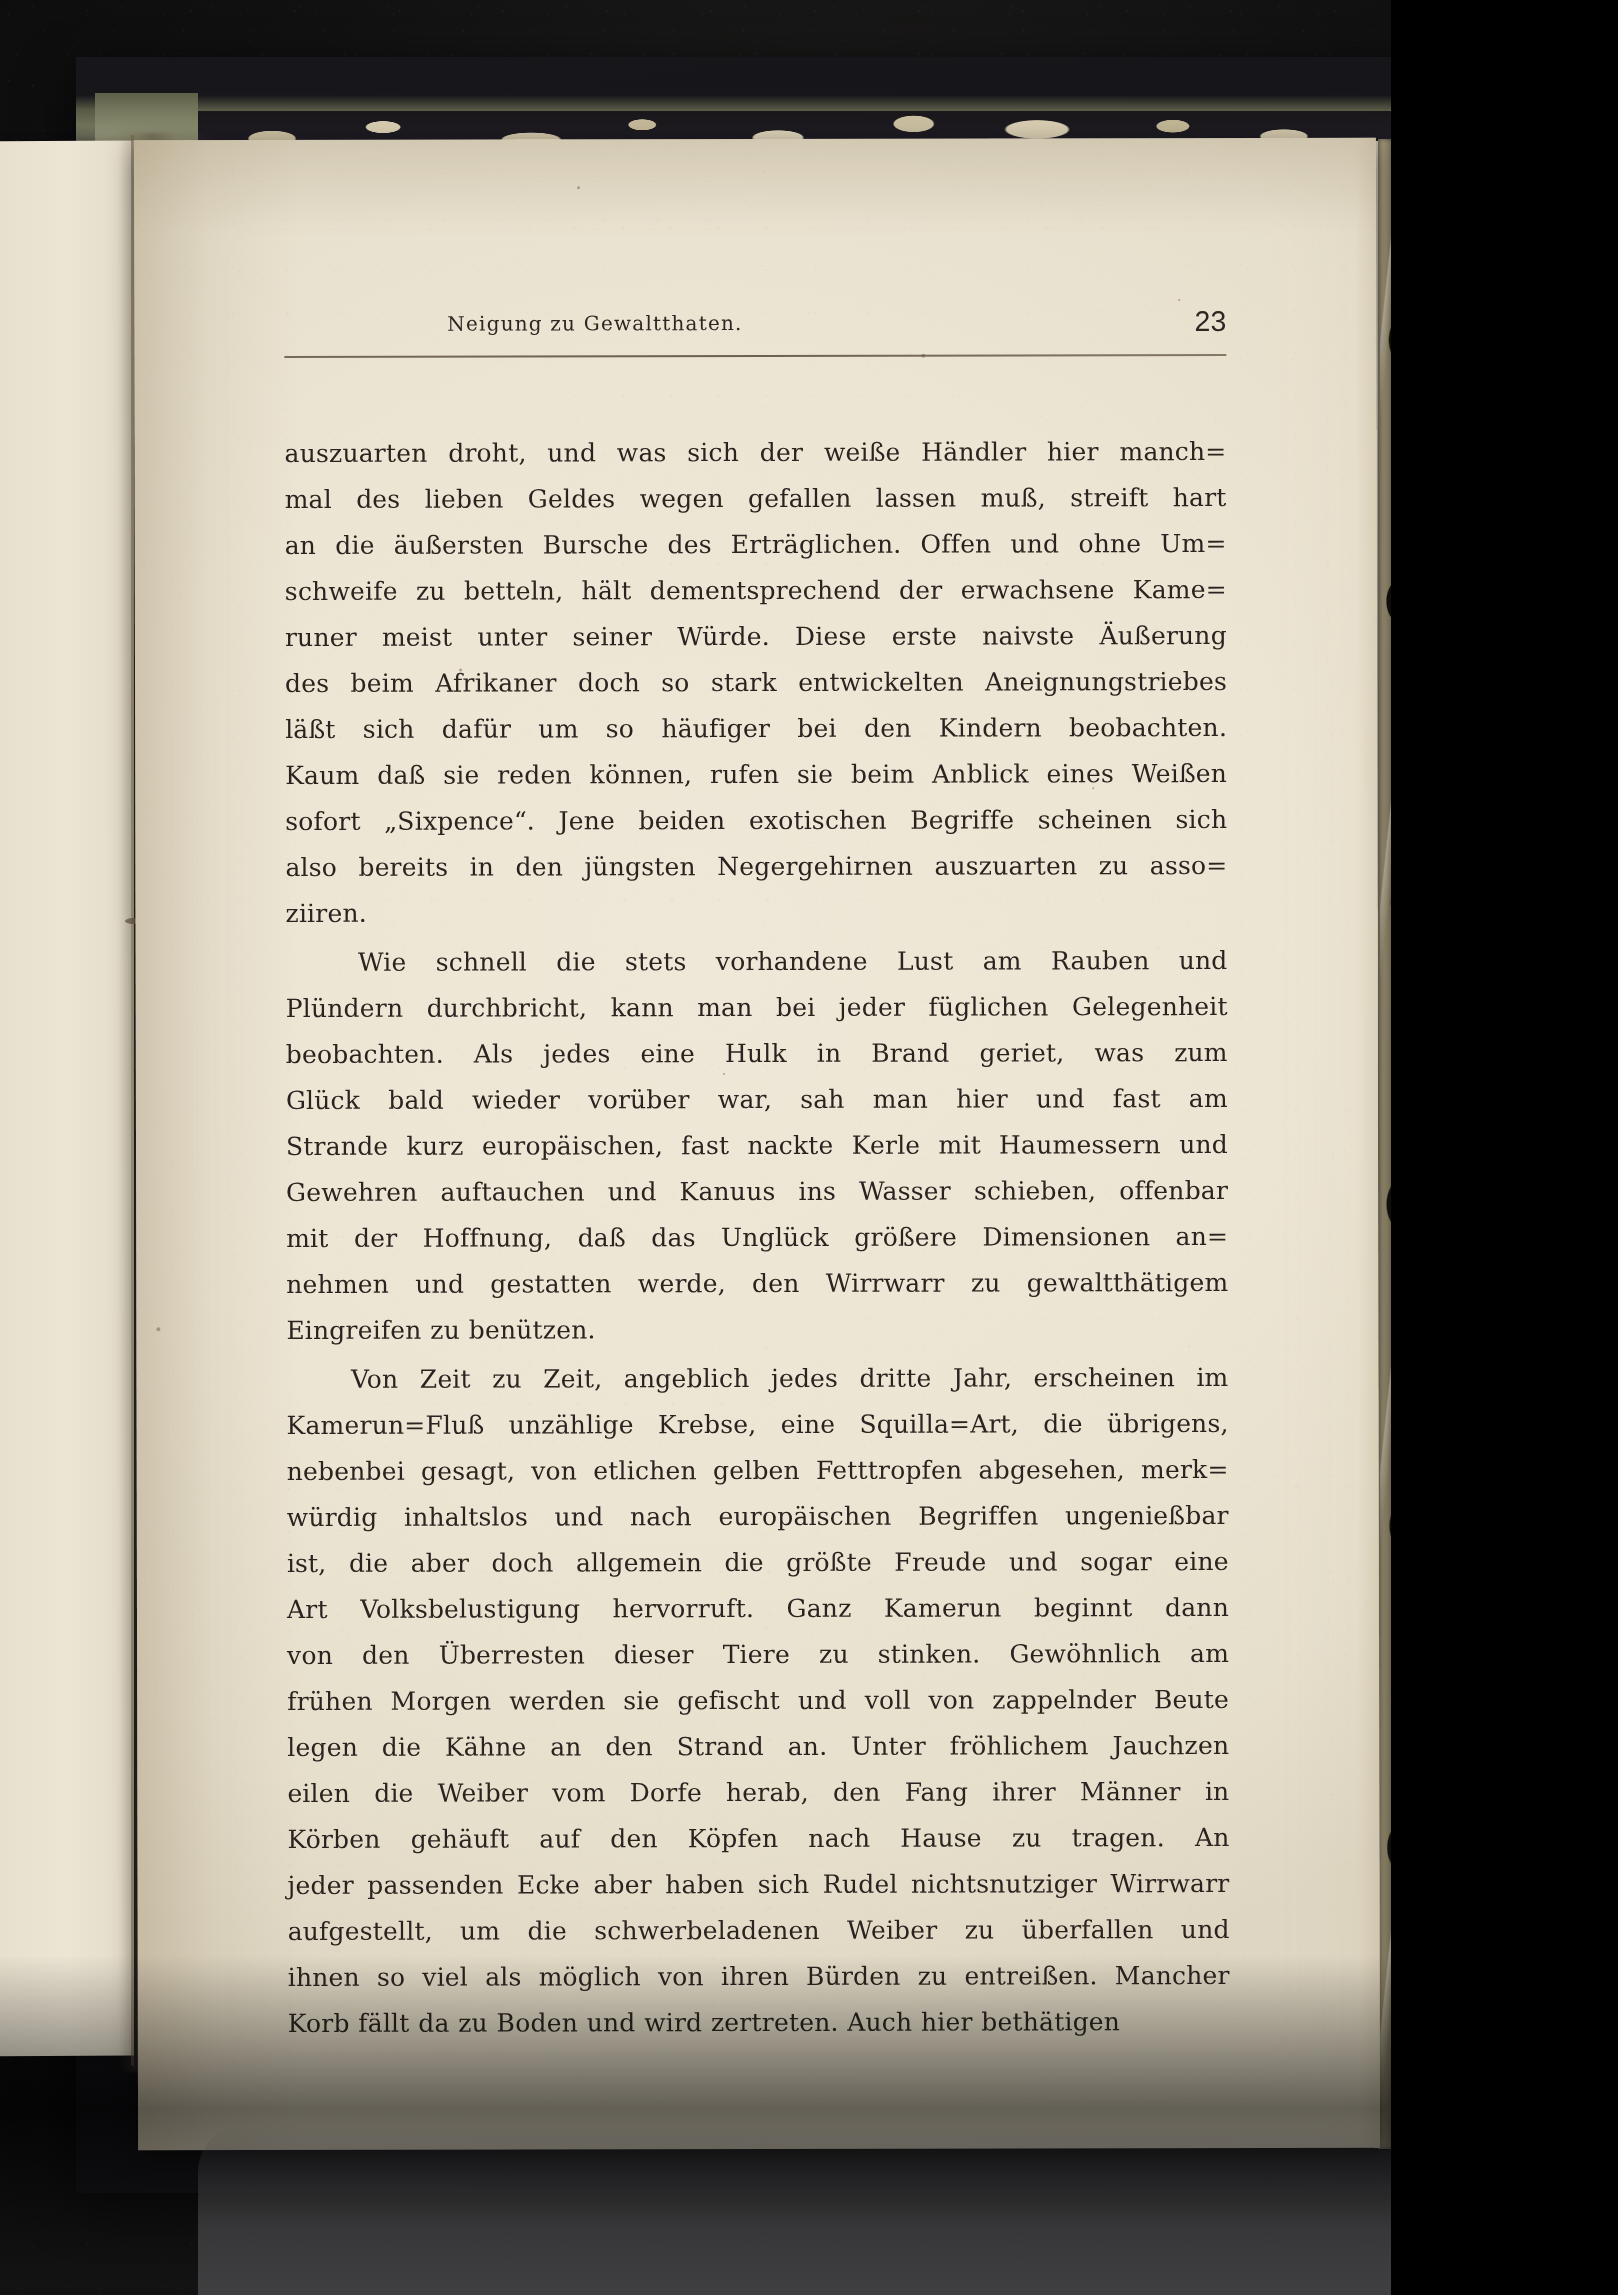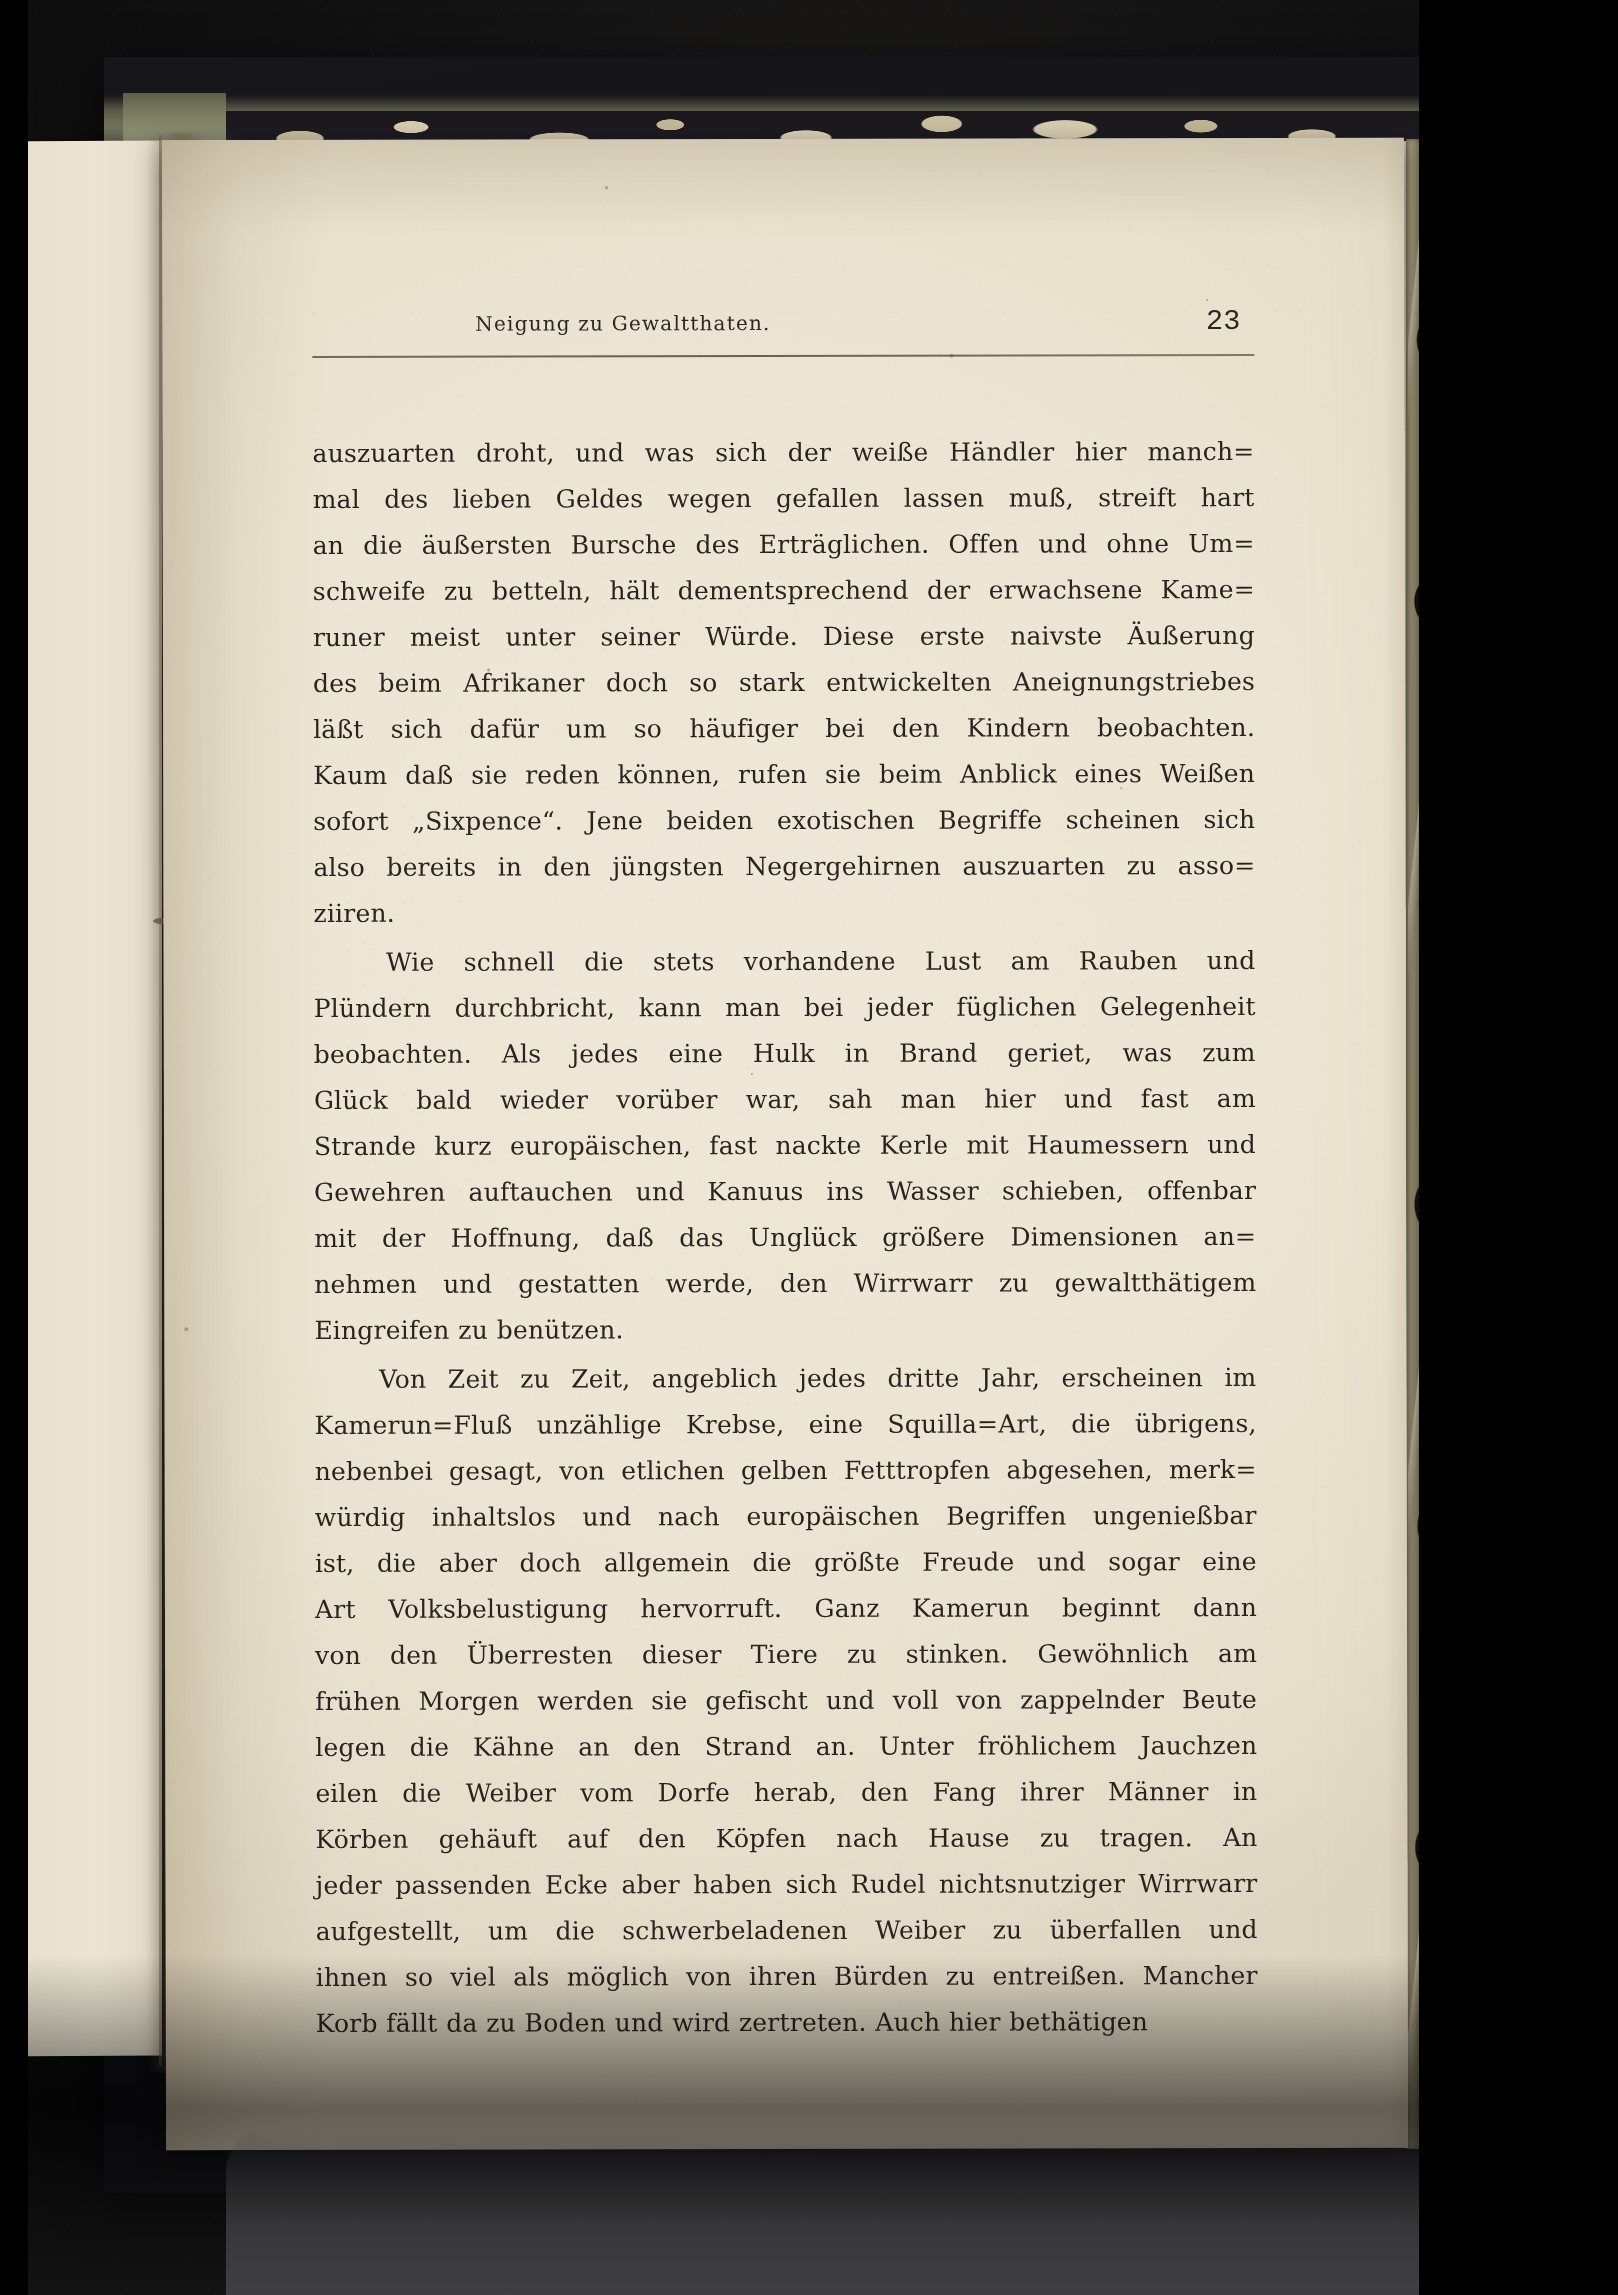--- a/index.html
+++ b/index.html
@@ -16,21 +16,20 @@
 
   
   #scan {
     position: relative;
     width: 1391px;
     height: 2295px;
     background:
       radial-gradient(ellipse 1108px 712px at 60% 10%, #1e1d1c 0%, #121111 55%, #0c0b0b 100%),
       #0e0d0d;
     overflow: hidden;
-    margin-left: 28px;
   }
   
   #scan::before {
     content: "";
     position: absolute; inset: 0;
     background-image:
       radial-gradient(circle at 12% 22%, rgba(255,255,255,.055) 0 0.8px, transparent 1.1px),
       radial-gradient(circle at 37% 8%,  rgba(255,255,255,.05) 0 0.8px, transparent 1.1px),
       radial-gradient(circle at 62% 31%, rgba(255,255,255,.045) 0 0.8px, transparent 1.1px),
       radial-gradient(circle at 84% 14%, rgba(255,255,255,.05) 0 0.8px, transparent 1.1px),
@@ -255,22 +254,22 @@
     position: absolute;
     left: 163px; top: 0;
     font-family: "DejaVu Serif", "Liberation Serif", serif;
     font-size: 20px;
     letter-spacing: 1.2px;
     color: #2e2622;
     white-space: nowrap;
   }
   .runhead-folio {
     position: absolute;
-    right: 14px; top: -4.7px;
-    font-family: Liberation Mono, monospace;
+    right: 0; top: -4.7px;
+    font-family: Liberation Sans, sans-serif;
     font-size: 28.5px;
     color: #2e2622;
   }
   .rule {
     position: absolute;
     left: 0; top: 44px;
     width: 942px; height: 1.6px;
     background: linear-gradient(90deg, #6a5c4d 0%, #5c5044 45%, #7a6c5a 100%);
     opacity: .9;
   }

